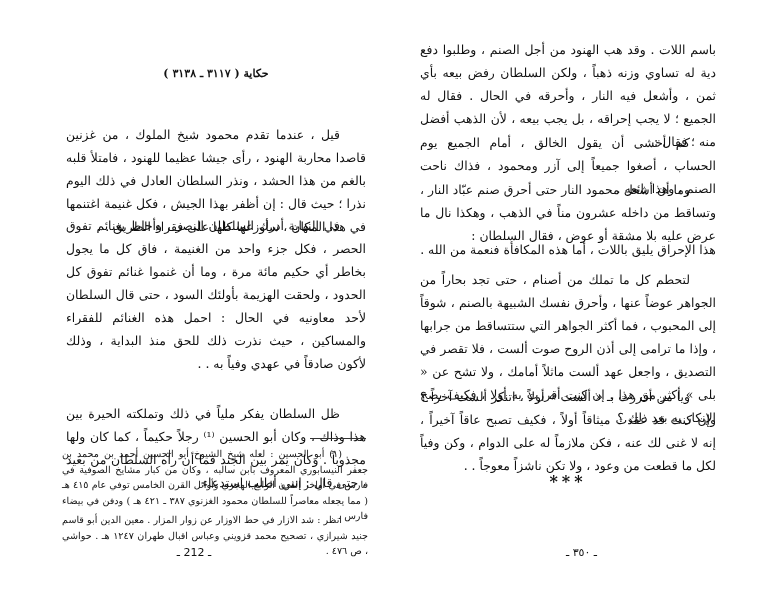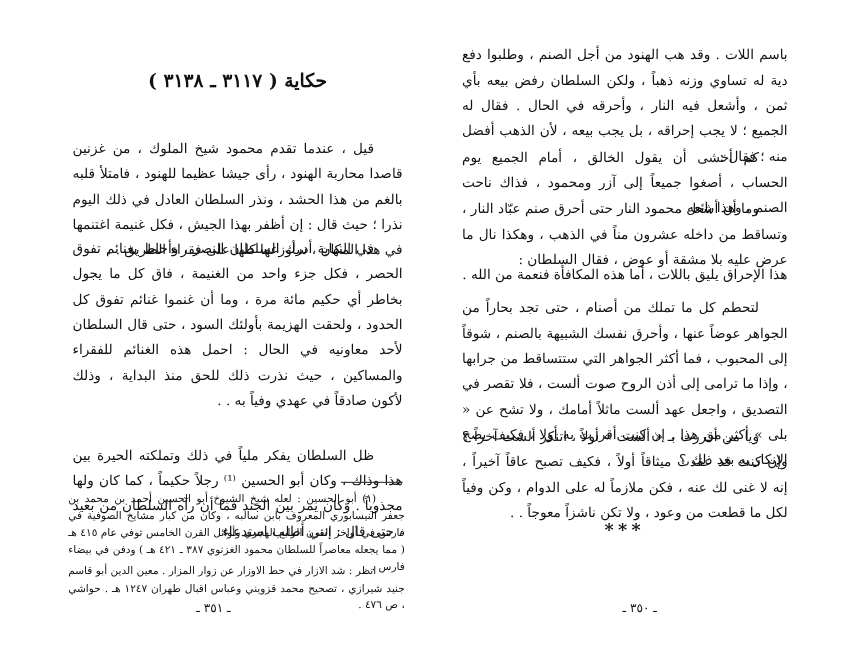--- a/index.html
+++ b/index.html
@@ -21,21 +21,21 @@
       text-align: justify;
       text-align-last: right;
       font-size: 12.4px;
       line-height: 23px;
     }
     .left-block { left: 66px; width: 300px; margin-top: 35px; }
     .right-block { left: 32px; width: 296px; }
 
     .title {
       position: absolute; top: 62px; left: 66px; width: 300px;
-      text-align: center; font-size: 17px; font-weight: bold;
+      text-align: center; font-size: 11px; font-weight: bold;
       direction: rtl; line-height: 24px;
     }
     .para { margin: 0; }
     .indent { text-indent: 26px; }
 
     .centered {
       text-align: center;
       text-align-last: center !important;
     }
 
@@ -79,21 +79,21 @@
 
   <div class="footnote-rule"></div>
 
   <div class="footnote" style="top:446px;">
     <p class="para indent">(١) أبو الحسين : لعله شيخ الشيوخ أبو الحسين أحمد بن محمد بن جعفر النيسابوري المعروف بابن سالبه ، وكان من كبار مشايخ الصوفية في فارس في أواخر القرن الرابع الهجري وأوائل القرن الخامس توفي عام ٤١٥ هـ ( مما يجعله معاصراً للسلطان محمود الغزنوي ٣٨٧ ـ ٤٢١ هـ ) ودفن في بيضاء فارس .</p>
   </div>
   <div class="footnote" style="top:512px;">
     <p class="para indent">انظر : شد الازار في حط الاوزار عن زوار المزار . معين الدين أبو قاسم جنيد شيرازي ، تصحيح محمد قزويني وعباس اقبال طهران ١٢٤٧ هـ . حواشي ، ص ٤٧٦ .</p>
   </div>
 
-  <div class="page-number">ـ ٣٥١ ـ</div>
+  <div class="page-number">ـ 212 ـ</div>
 </div>
 
 <div class="page page-right">
   <div class="block right-block" style="top:38px;">
     <p class="para">باسم اللات . وقد هب الهنود من أجل الصنم ، وطلبوا دفع دية له تساوي وزنه ذهباً ، ولكن السلطان رفض بيعه بأي ثمن ، وأشعل فيه النار ، وأحرقه في الحال . فقال له الجميع ؛ لا يجب إحراقه ، بل يجب بيعه ، لأن الذهب أفضل منه ؛ فقال :</p>
   </div>
 
   <div class="block right-block" style="top:131px;">
     <p class="para indent">كم أخشى أن يقول الخالق ، أمام الجميع يوم الحساب ، أصغوا جميعاً إلى آزر ومحمود ، فذاك ناحت الصنم ، وهذا بائعه .</p>
   </div>

